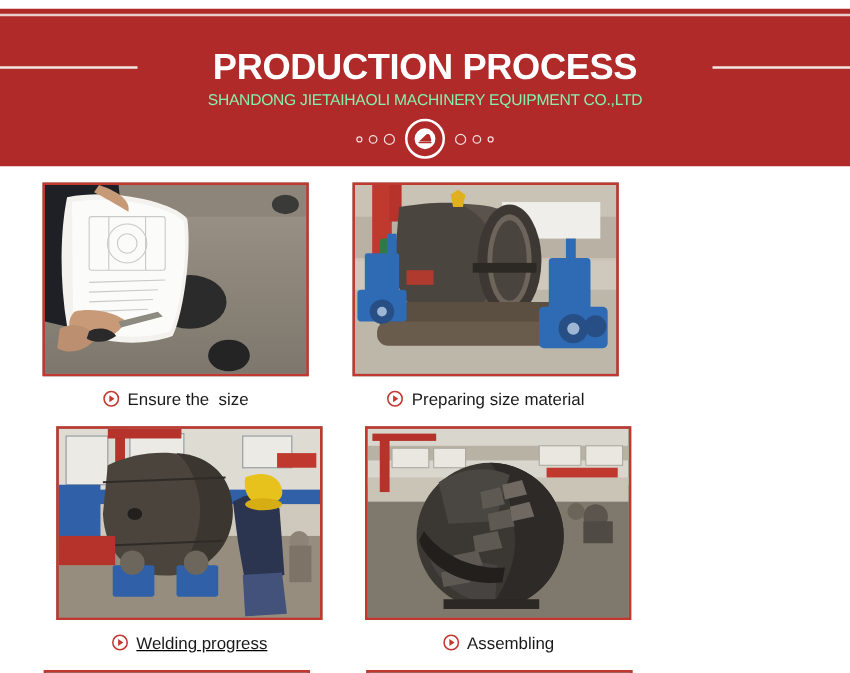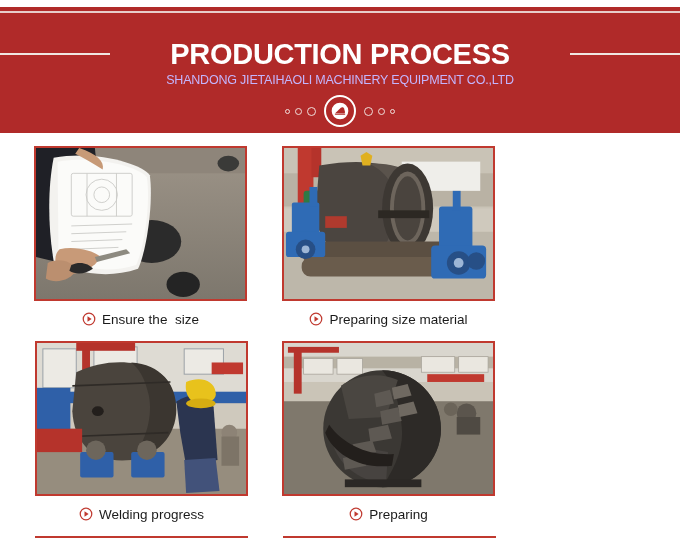--- a/index.html
+++ b/index.html
@@ -60,21 +60,21 @@
     white-space: nowrap;
     font-family: "Liberation Sans", sans-serif;
     flex: 0 0 auto;
   }
   .subtitle {
     position: absolute;
     top: 66px;
     left: 0;
     width: 680px;
     text-align: center;
-    color: #c4b5fd;
+    color: #86efac;
     font-size: 12.5px;
     letter-spacing: -0.2px;
     white-space: nowrap;
     font-family: "Liberation Sans", sans-serif;
   }
 
   
   .logo-row {
     position: absolute;
     top: 88px;
@@ -117,21 +117,21 @@
     display: flex;
     flex-wrap: wrap;
     gap: 0;
   }
   .card {
     width: 221px;
     margin-bottom: 4px;
     padding-left: 26px;
   }
   .card:nth-child(3n+2) { margin-left: 1px; }
-  .card:nth-child(3n) { margin-left: 1px; }
+  .card:nth-child(3n) { margin-left: 11px; text-decoration: underline; }
   .photo {
     position: relative;
     width: 213px;
     height: 155px;
     border: 2px solid #c0392f;
     box-sizing: border-box;
     overflow: hidden;
     background: #888;
   }
   .photo svg { display: block; width: 100%; height: 100%; }
@@ -376,21 +376,21 @@
         <circle cx="170" cy="68" r="7" fill="#6b6459"></circle>
       </svg>
     </div>
     <div class="caption">
       <span class="bullet">
         <svg viewBox="0 0 16 16" width="14" height="14">
           <circle cx="8" cy="8" r="6.6" fill="none" stroke="#c0392f" stroke-width="1.4"></circle>
           <path d="M6.3 4.8 L11 8 L6.3 11.2 Z" fill="#c0392f"></path>
         </svg>
       </span>
-      <span class="caption-text">Preparing</span>
+      <span class="caption-text">Assembling</span>
     </div>
   </div>
 
   <div class="card">
     <div class="photo">
       
     </div>
 
   </div>
 

